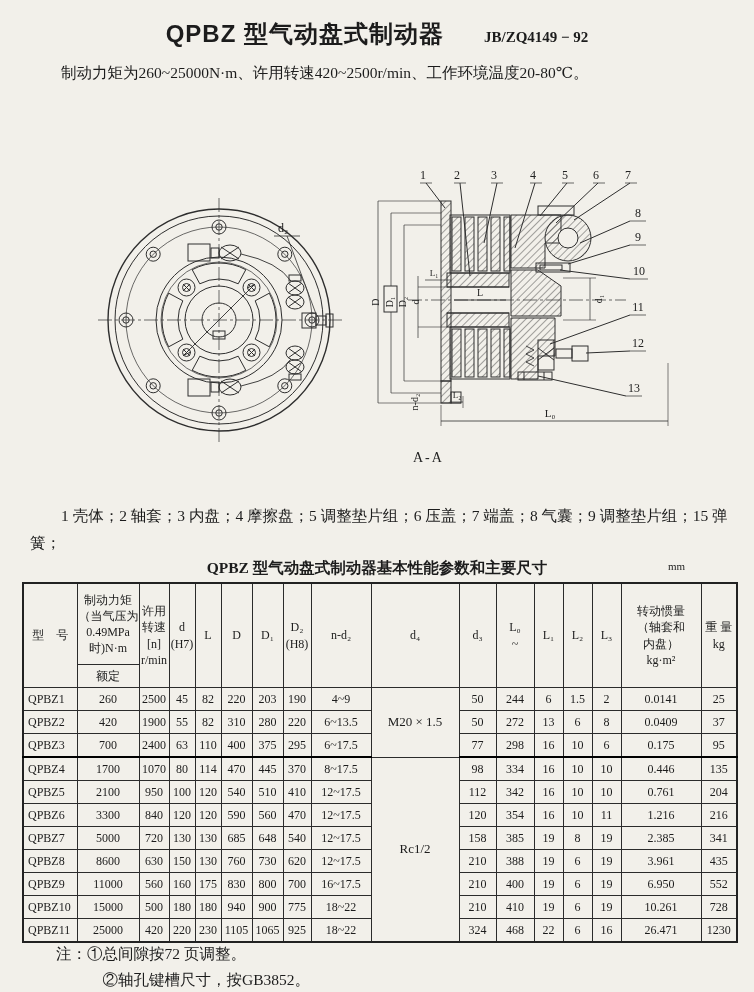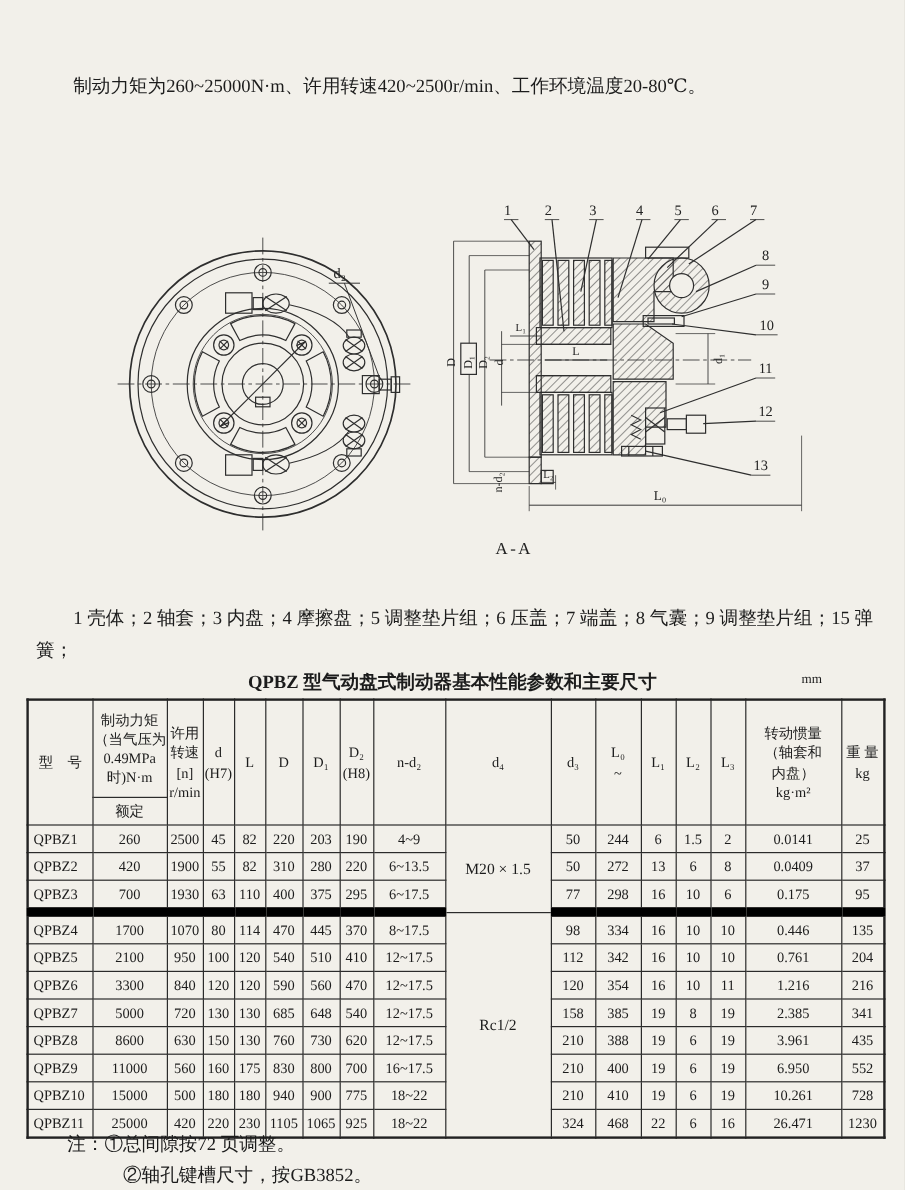--- a/index.html
+++ b/index.html
@@ -33,33 +33,37 @@
   }
   table.spec th,table.spec td{
     border:1px solid #2b2b2b;text-align:center;padding:0 1px;
     font-weight:400;overflow:hidden;white-space:nowrap;
   }
   table.spec{border:2px solid #222;}
   table.spec thead tr.h1 th{height:80px;vertical-align:middle;}
   table.spec thead tr.h2 th{height:22px;}
   table.spec tbody td{height:22px;}
   table.spec td.model{text-align:left;padding-left:4px;}
-  table.spec tr.group-end td{border-bottom:8px solid #000000;}
+  table.spec tr.group-end td{border-bottom:2px solid #000000;}
   table.spec .ln{display:block;line-height:1.35;}
   table.spec td.thread{font-size:13px;}
   
   .notes{position:absolute;top:941px;left:56px;font-size:15.5px;line-height:26px;}
   .notes .n1{display:block;}
   .notes .n2{display:block;margin-left:3em;}
 </style>
 </head>
 <body>
 
 <div class="page">
 
+  <div class="titlebar">
+    <span class="doc-title">QPBZ 型气动盘式制动器</span>
+    <span class="doc-std">JB/ZQ4149 − 92</span>
+  </div>
 
   <div class="intro">
     <p>制动力矩为260~25000N·m、许用转速420~2500r/min、工作环境温度20-80℃。</p>
   </div>
 
   <svg class="fig" style="left:70px;top:172px;" width="302" height="302" viewBox="0 0 302 302">
     <g stroke="#2e2e2e" fill="none" stroke-width="1">
 
       <line x1="28" y1="148" x2="272" y2="148" stroke-width="0.7" stroke-dasharray="14 3 3 3"></line>
       <line x1="149" y1="26" x2="149" y2="272" stroke-width="0.7" stroke-dasharray="14 3 3 3"></line>
@@ -418,21 +422,21 @@
           <td>272</td>
           <td>13</td>
           <td>6</td>
           <td>8</td>
           <td>0.0409</td>
           <td>37</td>
         </tr>
         <tr class="group-end">
           <td class="model">QPBZ3</td>
           <td>700</td>
-          <td>1930</td>
+          <td>2400</td>
           <td>63</td>
           <td>110</td>
           <td>400</td>
           <td>375</td>
           <td>295</td>
           <td>6~17.5</td>
           <td>77</td>
           <td>298</td>
           <td>16</td>
           <td>10</td>

